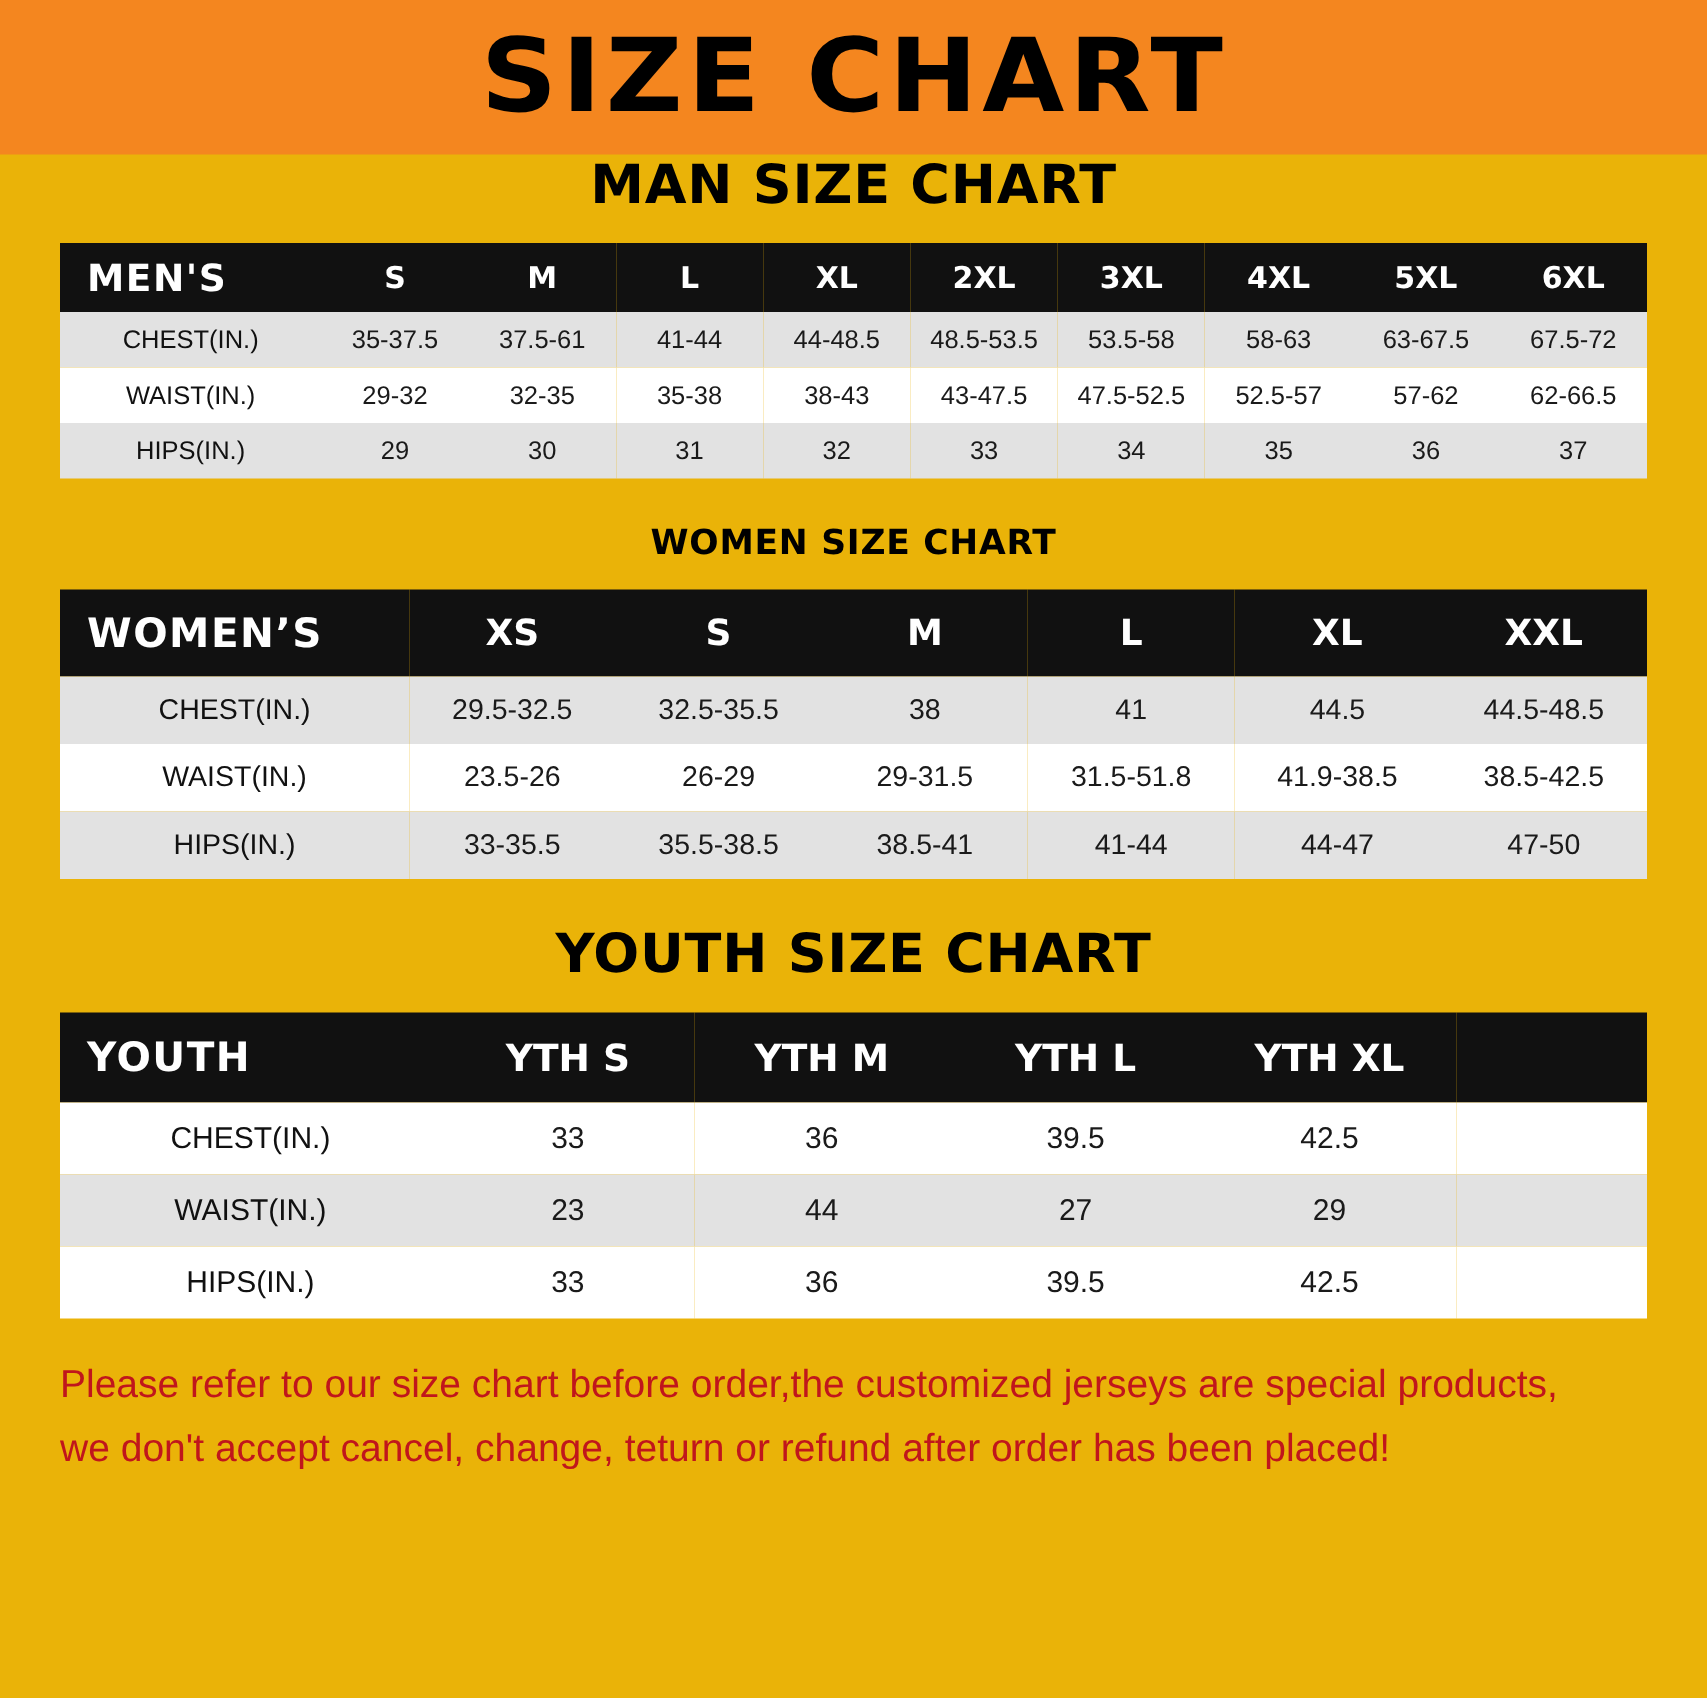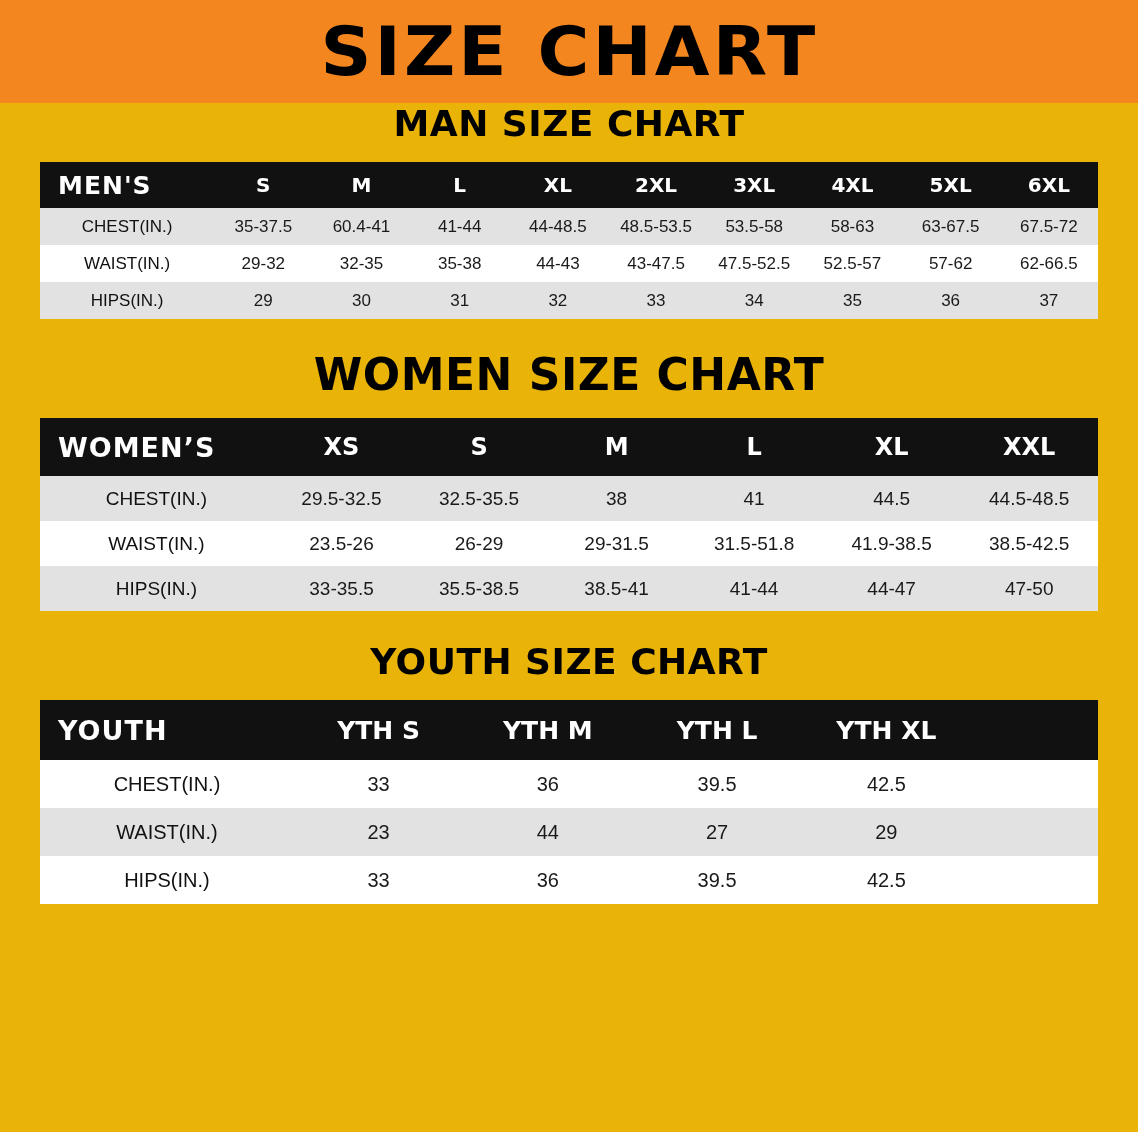--- a/index.html
+++ b/index.html
@@ -40,21 +40,21 @@
 
   
   .section-title {
     text-align: center;
     font-family: "DejaVu Sans", sans-serif;
     font-weight: bold;
     color: #000000;
     letter-spacing: 0.5px;
   }
   #man-title   { font-size: 36px; }
-  #women-title { font-size: 44px; margin-top: 30px; }
+  #women-title { font-size: 23px; margin-top: 30px; }
   #youth-title { font-size: 36px; margin-top: 30px; }
 
   
   .table-wrap {
     padding: 0 40px;
     margin-top: 18px;
   }
   table {
     width: 100%;
     border-collapse: collapse;
@@ -145,35 +145,35 @@
           <th>3XL</th>
           <th>4XL</th>
           <th>5XL</th>
           <th>6XL</th>
         </tr>
       </thead>
       <tbody>
         <tr class="shade">
           <td class="rowhead">CHEST(IN.)</td>
           <td>35-37.5</td>
-          <td>60.4-41</td>
+          <td>37.5-61</td>
           <td>41-44</td>
           <td>44-48.5</td>
           <td>48.5-53.5</td>
           <td>53.5-58</td>
           <td>58-63</td>
           <td>63-67.5</td>
           <td>67.5-72</td>
         </tr>
         <tr class="plain">
           <td class="rowhead">WAIST(IN.)</td>
           <td>29-32</td>
           <td>32-35</td>
           <td>35-38</td>
-          <td>44-43</td>
+          <td>38-43</td>
           <td>43-47.5</td>
           <td>47.5-52.5</td>
           <td>52.5-57</td>
           <td>57-62</td>
           <td>62-66.5</td>
         </tr>
         <tr class="shade">
           <td class="rowhead">HIPS(IN.)</td>
           <td>29</td>
           <td>30</td>
@@ -287,14 +287,18 @@
           <td>33</td>
           <td>36</td>
           <td>39.5</td>
           <td>42.5</td>
           <td></td>
         </tr>
       </tbody>
     </table>
   </div>
 
+  <div class="note">
+    <div>Please refer to our size chart before order,the customized jerseys are special products,</div>
+    <div>we don't accept cancel, change, teturn or refund after order has been placed!</div>
+  </div>
 
 </div>
 
 </body></html>

